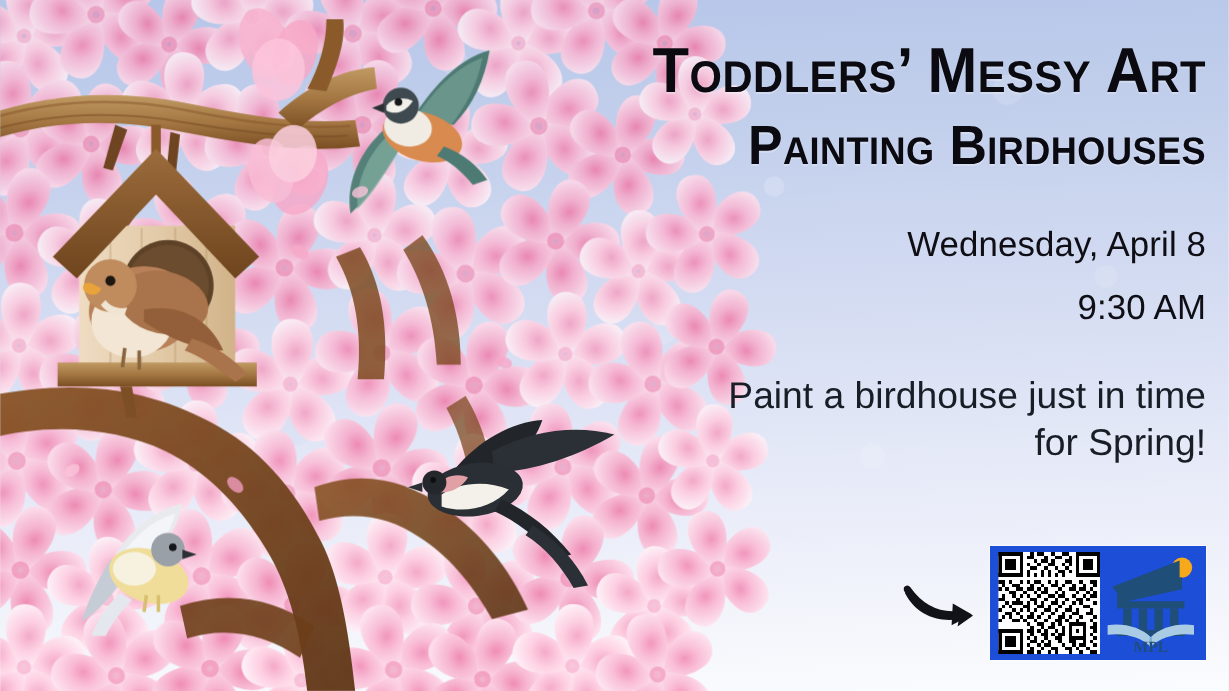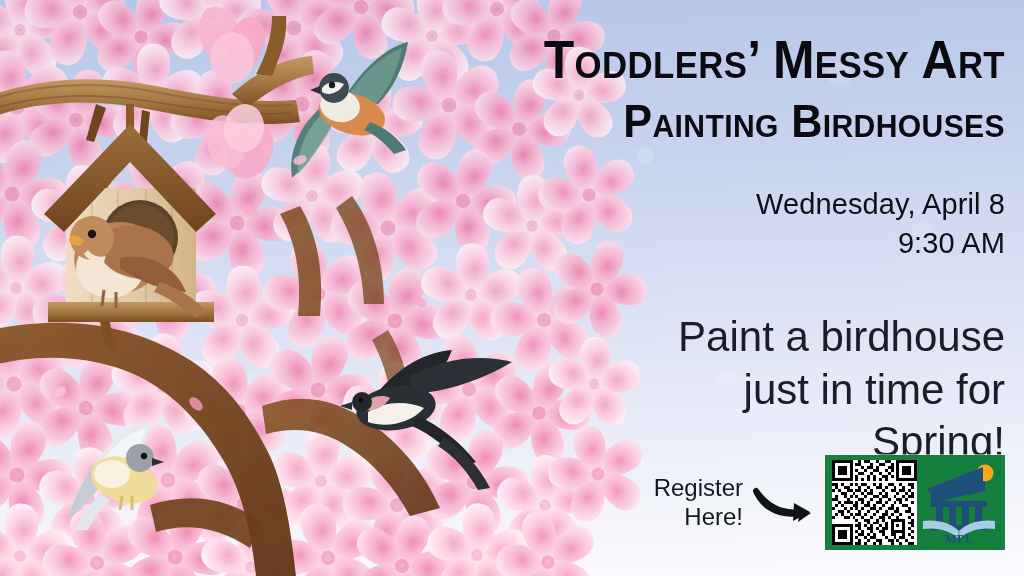--- a/index.html
+++ b/index.html
@@ -46,38 +46,38 @@
     text-shadow:0 1px 0 rgba(255,255,255,.25);
   }
   .title-1{font-size:53px;}
   .title-2{font-size:46px;margin-top:12px;}
 
   .datetime{
     position:absolute;right:19px;top:188px;width:600px;text-align:right;
     color:#0e0e14;line-height:1.14;
   }
   .dt-line{font-size:29px;font-weight:400;letter-spacing:.1px;white-space:nowrap;}
-  .dt-line.time{margin-top:6px;}
+  .dt-line.time{margin-top:20px;}
 
   .blurb{
     position:absolute;right:19px;top:311px;width:400px;text-align:right;
-    color:#191d26;font-size:42px;line-height:1.25;font-weight:400;
+    color:#191d26;font-size:31px;line-height:1.25;font-weight:400;
   }
 
   
   .register{
     position:absolute;right:19px;bottom:26px;
     display:flex;align-items:center;gap:10px;
   }
   .register-label{
     color:#13161d;font-size:24px;line-height:1.18;text-align:right;white-space:nowrap;
   }
   .arrow-icon{width:62px;height:40px;display:block;}
   .code-card{
-    background:#15803d;display:flex;align-items:center;
+    background:#1d4ed8;display:flex;align-items:center;
     padding:5px 6px 5px 7px;gap:4px;
     box-shadow:0 0 0 1px rgba(255,255,255,.5);
   }
   .qr{width:85px;height:85px;display:block;}
   .mpl-logo{width:78px;height:84px;display:block;}
 
   
   .footer{
     position:absolute;left:26px;bottom:9px;
     font-size:21px;color:#15151c;white-space:nowrap;letter-spacing:-.1px;
@@ -364,24 +364,20 @@
   </div>
 
   <div class="datetime">
     <div class="dt-line">Wednesday, April 8</div>
     <div class="dt-line time">9:30 AM</div>
   </div>
 
   <div class="blurb">Paint a birdhouse just in time for Spring!</div>
 
   <div class="register">
-    <div class="register-label">
-      <div>Register</div>
-      <div>Here!</div>
-    </div>
 
     <svg class="arrow-icon" viewBox="0 0 62 40">
       <path d="M3,9 C14,27 30,33 46,31 L44,25 L58,30 L45,39 L46,33 C28,36 10,29 1,11 Z" fill="#111318"></path>
       <path d="M3,8 C15,25 31,31 47,29" stroke="#111318" stroke-width="6" fill="none" stroke-linecap="round"></path>
       <path d="M41,20 L57,29 L40,38 Z" fill="#111318"></path>
     </svg>
 
     <div class="code-card">
       <svg class="qr" viewBox="0 0 29 29" shape-rendering="crispEdges">
         <rect width="29" height="29" fill="#ffffff"></rect>

